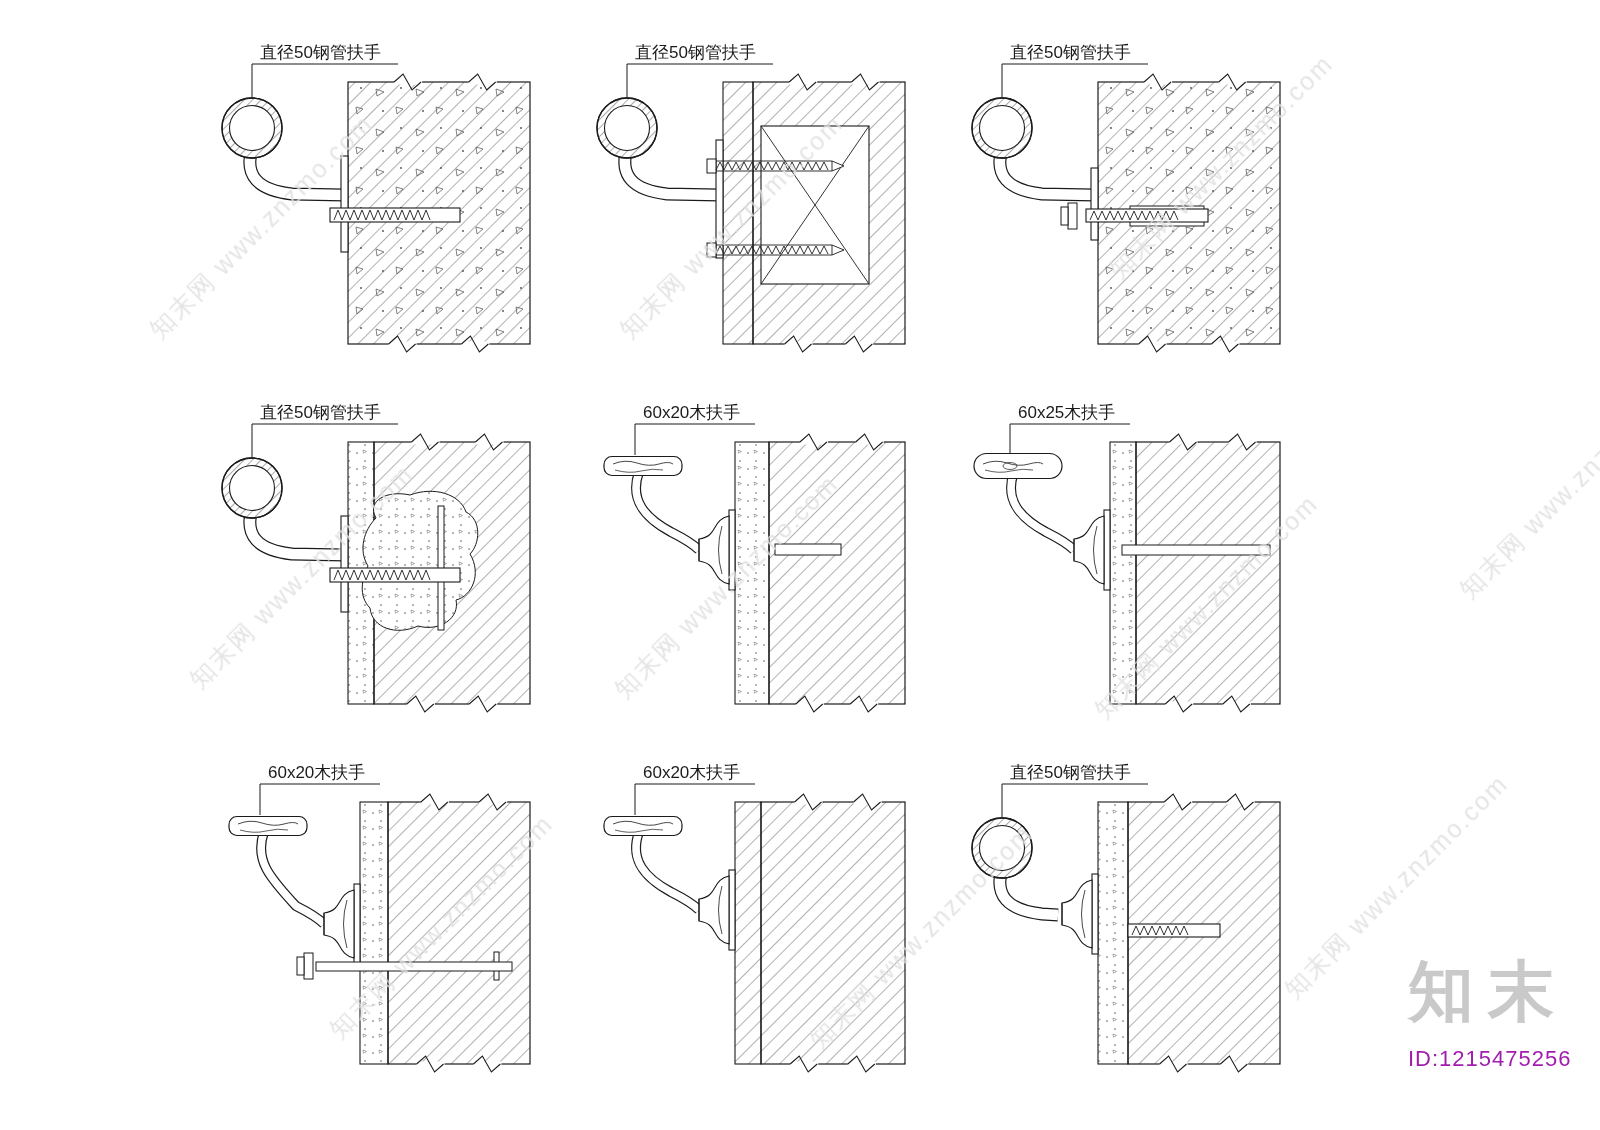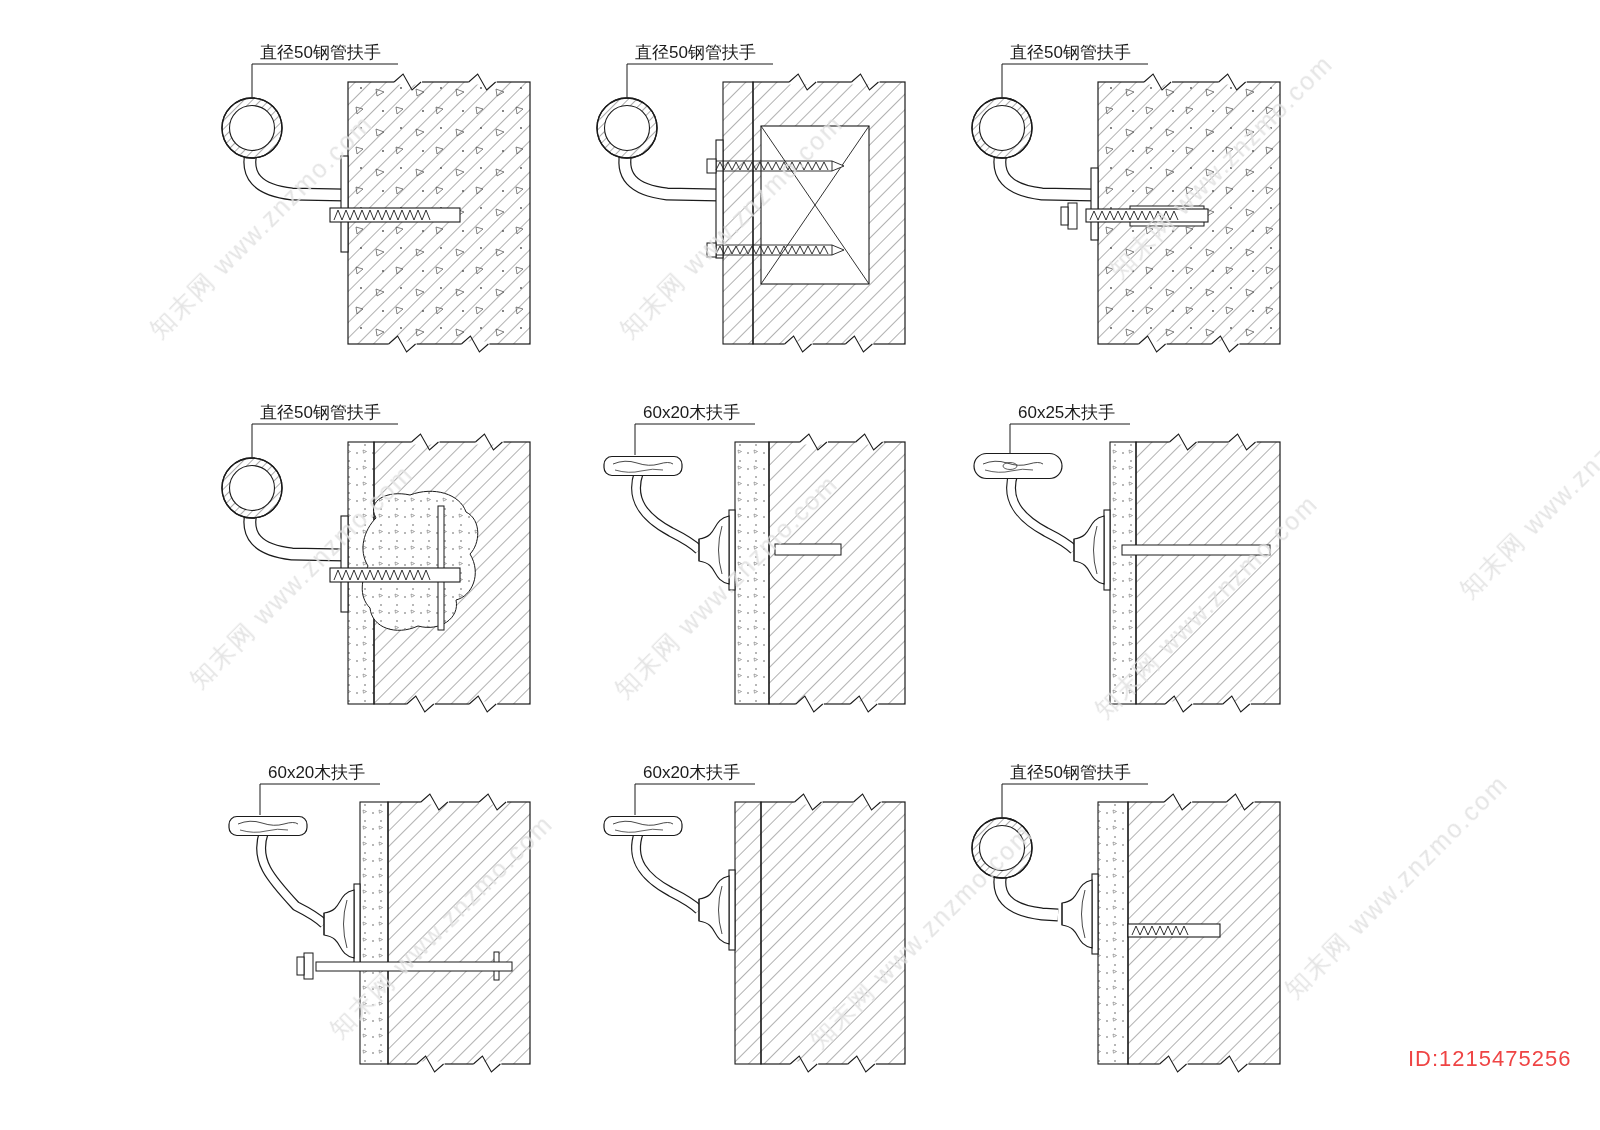--- a/index.html
+++ b/index.html
@@ -1,21 +1,21 @@
 <!DOCTYPE html>
 <html><head>
 <meta charset="utf-8">
 <style>
   html,body{margin:0;padding:0;background:#ffffff;}
   #canvas{position:relative;width:1600px;height:1130px;background:#ffffff;overflow:hidden;
           font-family:"Liberation Sans", sans-serif;margin-left:40px;}
   svg text{font-family:"Liberation Sans", sans-serif;}
   .brand{position:absolute;left:1368px;top:958px;font-size:66px;font-weight:bold;
          color:#c9c9c9;letter-spacing:14px;line-height:1;}
-  .brand-id{position:absolute;left:1368px;top:1046px;font-size:22px;color:#ef4444;letter-spacing:1px;}
+  .brand-id{position:absolute;left:1368px;top:1046px;font-size:22px;color:#a21caf;letter-spacing:1px;}
 </style>
 </head>
 <body>
 
 <div id="canvas">
   <svg id="drawing" width="1600" height="1130" viewBox="0 0 1600 1130">
     <defs>
       <pattern id="hatch" patternUnits="userSpaceOnUse" width="11" height="11" patternTransform="rotate(45)">
         <line x1="0" y1="0" x2="0" y2="11" stroke="#3c3c3c" stroke-width="0.8"></line>
       </pattern>
@@ -383,14 +383,15 @@
         <text font-size="25" letter-spacing="2" fill="#e0e0e0" transform="translate(160,690) rotate(-45)">知末网 www.znzmo.com</text>
         <text font-size="25" letter-spacing="2" fill="#e0e0e0" transform="translate(585,700) rotate(-45)">知末网 www.znzmo.com</text>
         <text font-size="25" letter-spacing="2" fill="#e0e0e0" transform="translate(1065,720) rotate(-45)">知末网 www.znzmo.com</text>
         <text font-size="25" letter-spacing="2" fill="#e0e0e0" transform="translate(300,1040) rotate(-45)">知末网 www.znzmo.com</text>
         <text font-size="25" letter-spacing="2" fill="#e0e0e0" transform="translate(780,1050) rotate(-45)">知末网 www.znzmo.com</text>
         <text font-size="25" letter-spacing="2" fill="#e0e0e0" transform="translate(1255,1000) rotate(-45)">知末网 www.znzmo.com</text>
         <text font-size="25" letter-spacing="2" fill="#e0e0e0" transform="translate(1430,600) rotate(-45)">知末网 www.znzmo.com</text>
       </g>
   </svg>
 
+  <div class="brand">知末</div>
   <div class="brand-id">ID:1215475256</div>
 </div>
 
 </body></html>

